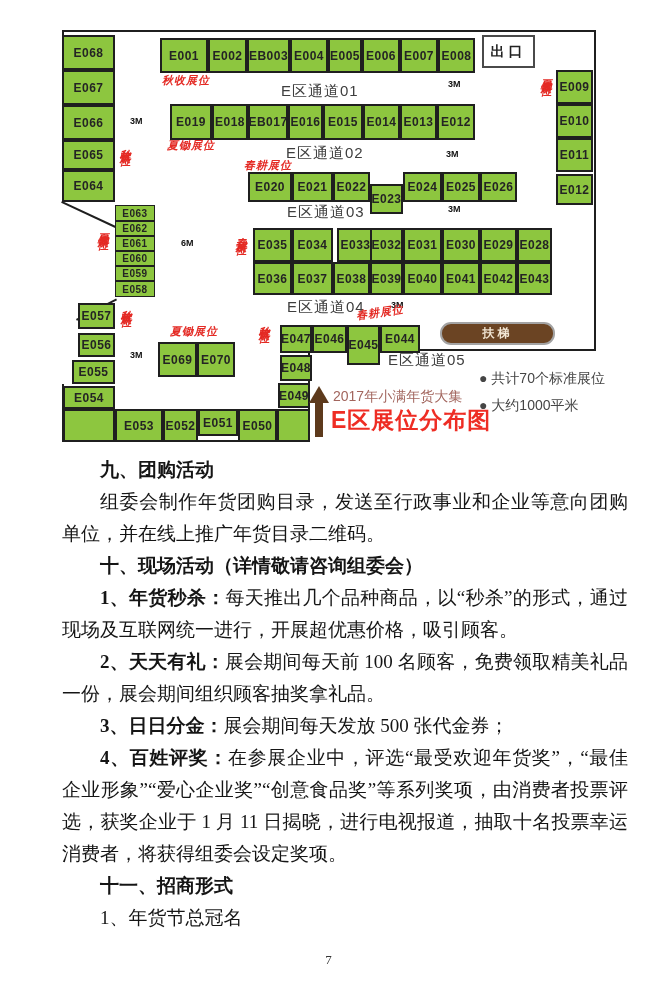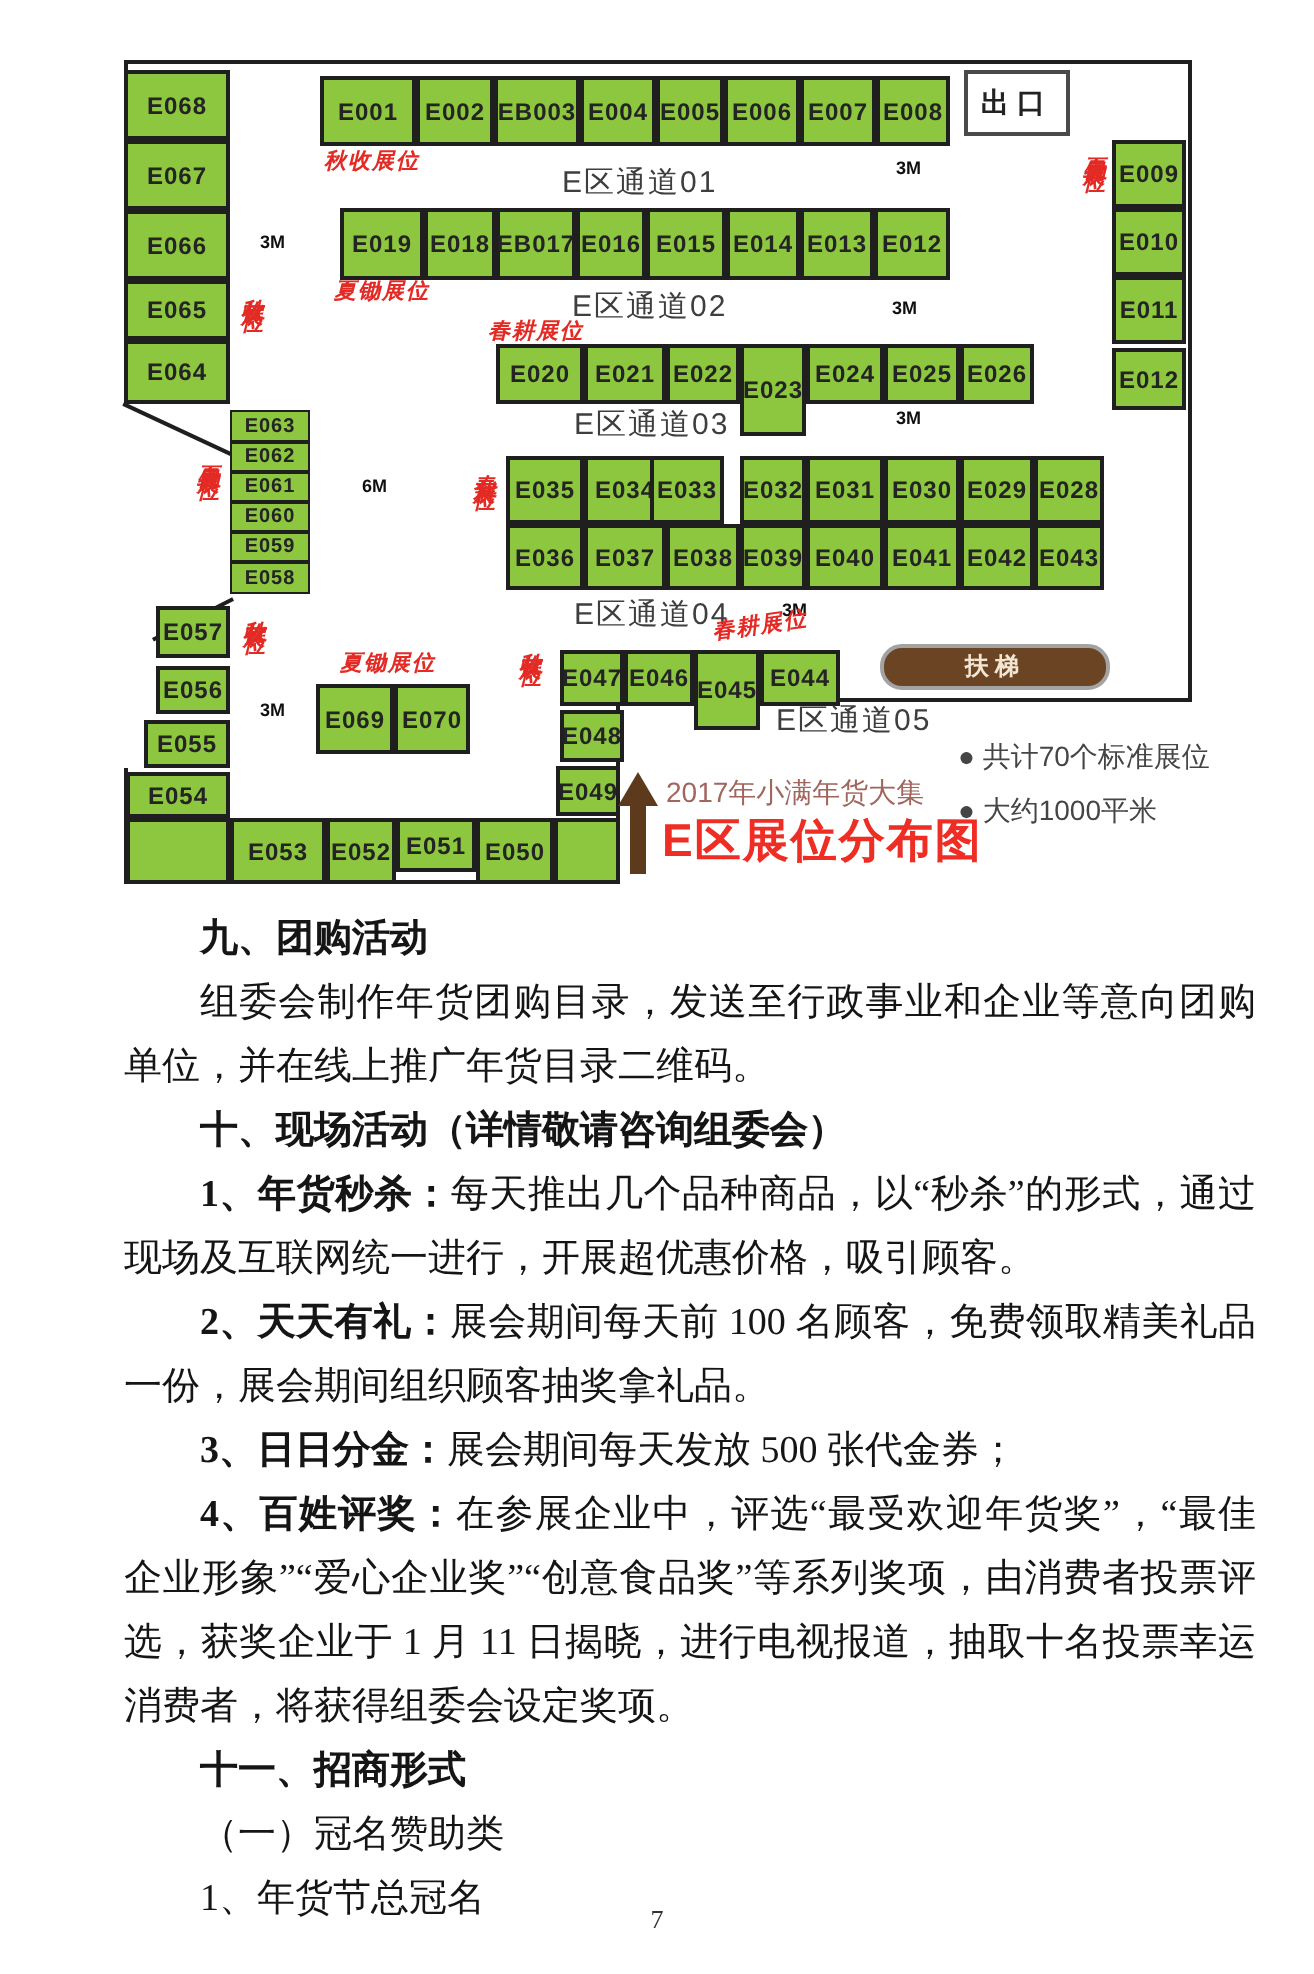--- a/index.html
+++ b/index.html
@@ -81,27 +81,27 @@
       <div class="booth" style="left: 212px; top: 104px; width: 36px; height: 36px;">E018</div>
       <div class="booth" style="left: 248px; top: 104px; width: 40px; height: 36px;">EB017</div>
       <div class="booth" style="left: 288px; top: 104px; width: 35px; height: 36px;">E016</div>
       <div class="booth" style="left: 323px; top: 104px; width: 40px; height: 36px;">E015</div>
       <div class="booth" style="left: 363px; top: 104px; width: 37px; height: 36px;">E014</div>
       <div class="booth" style="left: 400px; top: 104px; width: 37px; height: 36px;">E013</div>
       <div class="booth" style="left: 437px; top: 104px; width: 38px; height: 36px;">E012</div>
       <div class="booth" style="left: 248px; top: 172px; width: 44px; height: 30px;">E020</div>
       <div class="booth" style="left: 292px; top: 172px; width: 41px; height: 30px;">E021</div>
       <div class="booth" style="left: 333px; top: 172px; width: 37px; height: 30px;">E022</div>
-      <div class="booth" style="left: 370px; top: 172px; width: 33px; height: 46px;">E023</div>
+      <div class="booth" style="left: 370px; top: 184px; width: 33px; height: 30px;">E023</div>
       <div class="booth" style="left: 403px; top: 172px; width: 39px; height: 30px;">E024</div>
       <div class="booth" style="left: 442px; top: 172px; width: 38px; height: 30px;">E025</div>
       <div class="booth" style="left: 480px; top: 172px; width: 37px; height: 30px;">E026</div>
       <div class="booth" style="left: 253px; top: 228px; width: 39px; height: 34px;">E035</div>
       <div class="booth" style="left: 292px; top: 228px; width: 41px; height: 34px;">E034</div>
-      <div class="booth" style="left: 325px; top: 228px; width: 37px; height: 34px;">E033</div>
+      <div class="booth" style="left: 337px; top: 228px; width: 37px; height: 34px;">E033</div>
       <div class="booth" style="left: 370px; top: 228px; width: 33px; height: 34px;">E032</div>
       <div class="booth" style="left: 403px; top: 228px; width: 39px; height: 34px;">E031</div>
       <div class="booth" style="left: 442px; top: 228px; width: 38px; height: 34px;">E030</div>
       <div class="booth" style="left: 480px; top: 228px; width: 37px; height: 34px;">E029</div>
       <div class="booth" style="left: 517px; top: 228px; width: 35px; height: 34px;">E028</div>
       <div class="booth" style="left: 253px; top: 262px; width: 39px; height: 33px;">E036</div>
       <div class="booth" style="left: 292px; top: 262px; width: 41px; height: 33px;">E037</div>
       <div class="booth" style="left: 333px; top: 262px; width: 37px; height: 33px;">E038</div>
       <div class="booth" style="left: 370px; top: 262px; width: 33px; height: 33px;">E039</div>
       <div class="booth" style="left: 403px; top: 262px; width: 39px; height: 33px;">E040</div>
@@ -166,17 +166,16 @@
     </div>
   <div class="doc-text">
       <p><span class="bold">九、团购活动</span></p>
       <p><span>组委会制作年货团购目录，发送至行政事业和企业等意向团购单位，并在线上推广年货目录二维码。</span></p>
       <p><span class="bold">十、现场活动（详情敬请咨询组委会）</span></p>
       <p><span class="bold">1、年货秒杀：</span><span>每天推出几个品种商品，以“秒杀”的形式，通过现场及互联网统一进行，开展超优惠价格，吸引顾客。</span></p>
       <p><span class="bold">2、天天有礼：</span><span>展会期间每天前 100 名顾客，免费领取精美礼品一份，展会期间组织顾客抽奖拿礼品。</span></p>
       <p><span class="bold">3、日日分金：</span><span>展会期间每天发放 500 张代金券；</span></p>
       <p><span class="bold">4、百姓评奖：</span><span>在参展企业中，评选“最受欢迎年货奖”，“最佳企业形象”“爱心企业奖”“创意食品奖”等系列奖项，由消费者投票评选，获奖企业于 1 月 11 日揭晓，进行电视报道，抽取十名投票幸运消费者，将获得组委会设定奖项。</span></p>
       <p><span class="bold">十一、招商形式</span></p>
-      <p><span>（一）冠名赞助类</span></p>
       <p><span>1、年货节总冠名</span></p>
     </div>
   <div class="page-number">7</div>
 </div>
 
 </body></html>

